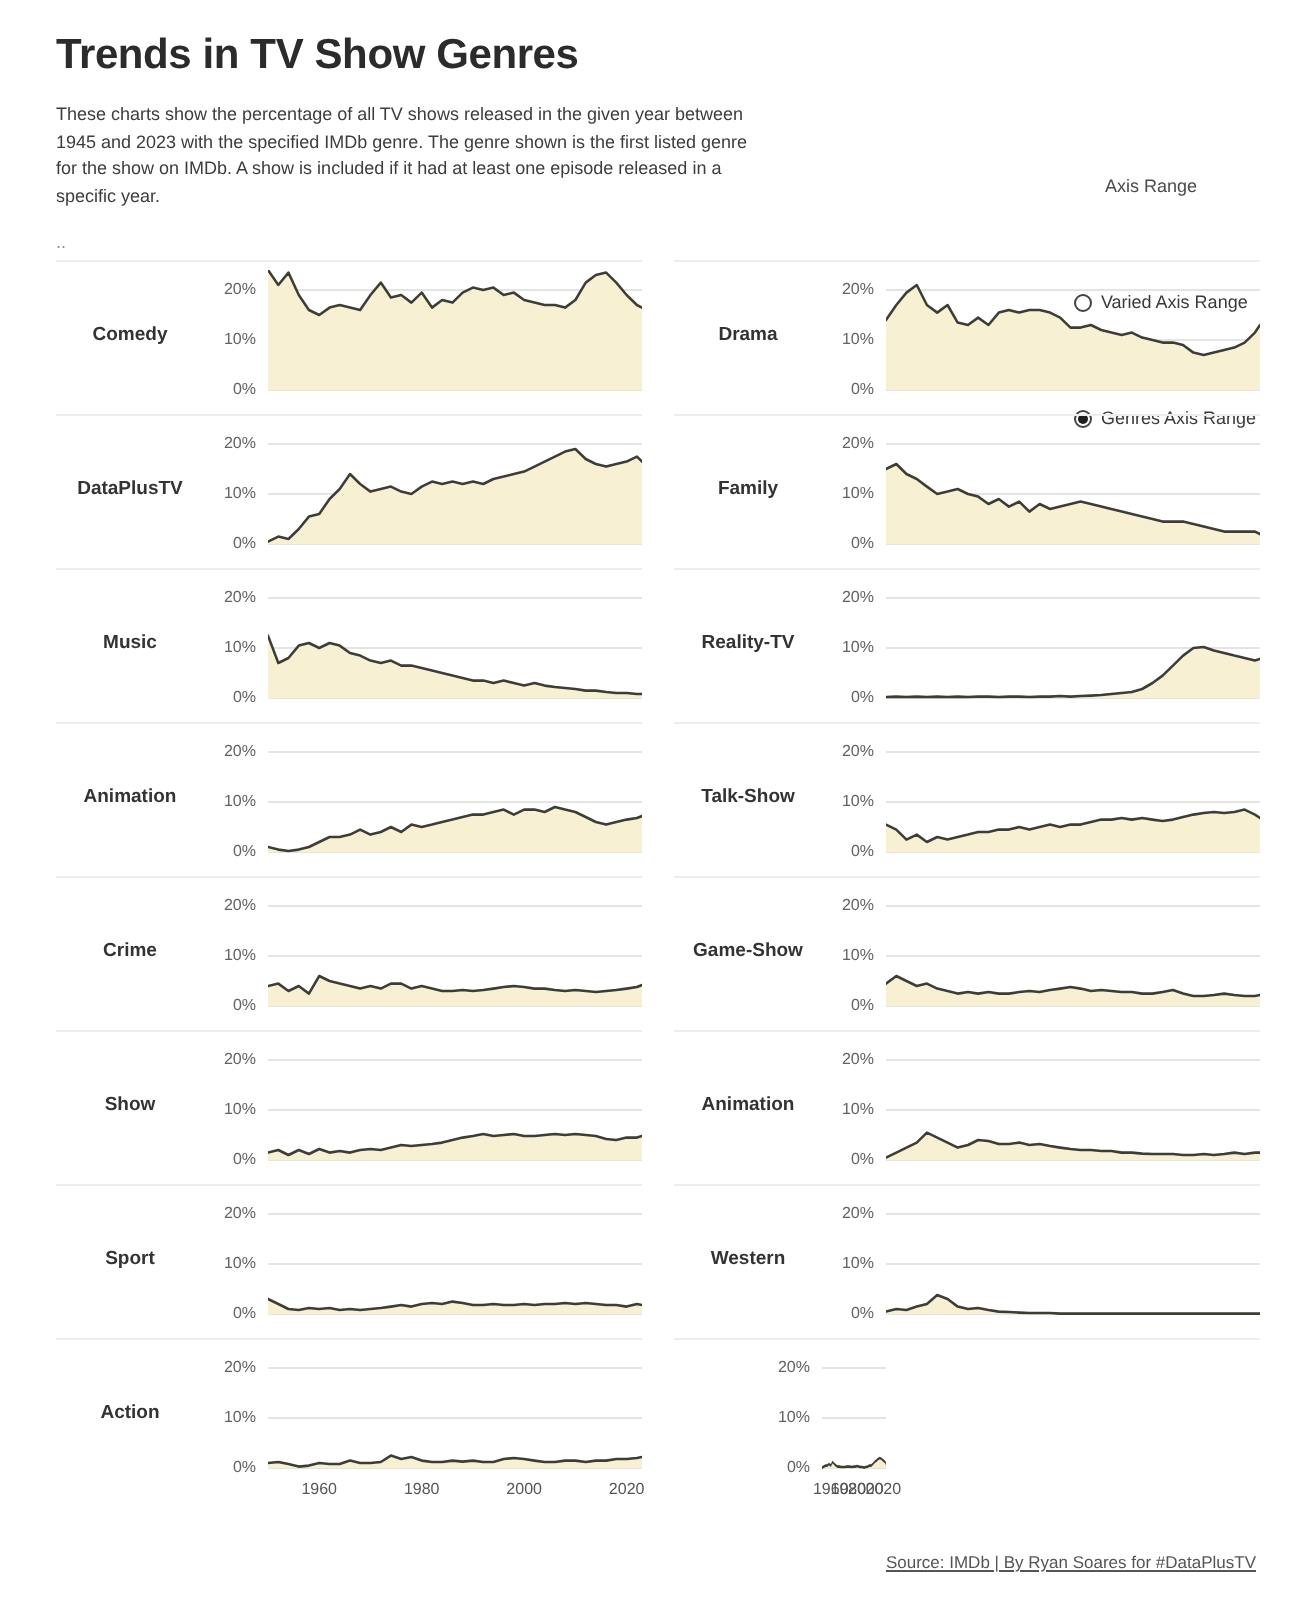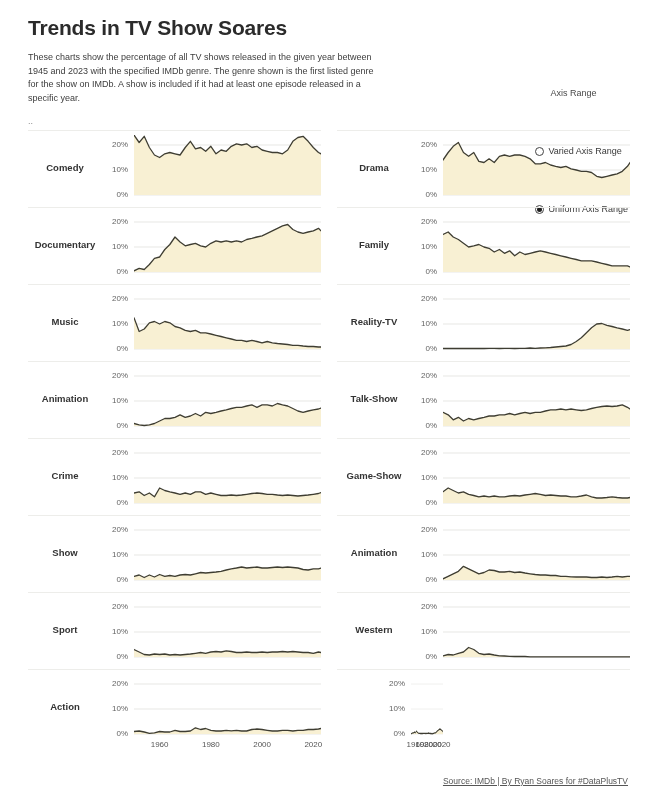--- a/index.html
+++ b/index.html
@@ -68,34 +68,34 @@
   .footer {
     position:absolute; right:26px; bottom:14px;
     font-size:8.5px; color:#555555;text-decoration:underline;
   }
 </style>
 </head>
 <body>
 
 <div class="page">
   <div class="header">
-    <div class="title">Trends in TV Show Soares</div>
+    <div class="title">Trends in TV Show Genres</div>
     <div class="desc">These charts show the percentage of all TV shows released in the given year between 1945 and 2023 with the specified IMDb genre. The genre shown is the first listed genre for the show on IMDb. A show is included if it had at least one episode released in a specific year.</div>
     <div class="dots">..</div>
   </div>
 
   <div class="axis-range">
     <div class="ar-title">Axis Range</div>
     <div class="ar-option">
       <span class="radio" id="radio-0"></span>
       <span>Varied Axis Range</span>
     </div>
     <div class="ar-option">
       <span class="radio checked" id="radio-1"></span>
-      <span>Uniform Axis Range</span>
+      <span>Genres Axis Range</span>
     </div>
   </div>
 
   <div class="panels" id="panels">
       <div class="panel">
         <div class="glabel">Comedy</div>
         <div class="ticks">
           <span style="top: 9px;">20%</span>
           <span style="top: 34px;">10%</span>
           <span style="top: 59px;">0%</span>
@@ -121,21 +121,21 @@
           <svg viewBox="0 0 192 70" preserveAspectRatio="none">
             <line x1="0" x2="192" y1="60" y2="60" stroke="#e4e4e1" stroke-width="0.9"></line>
             <line x1="0" x2="192" y1="35" y2="35" stroke="#e4e4e1" stroke-width="0.9"></line>
             <line x1="0" x2="192" y1="10" y2="10" stroke="#e4e4e1" stroke-width="0.9"></line>
             <path d="M0.0,25.0L5.3,17.5L10.5,11.3L15.8,7.5L21.0,17.5L26.3,21.3L31.6,17.5L36.8,26.3L42.1,27.5L47.3,23.8L52.6,27.5L57.9,21.3L63.1,20.0L68.4,21.3L73.6,20.0L78.9,20.0L84.2,21.3L89.4,23.8L94.7,28.8L99.9,28.8L105.2,27.5L110.5,30.0L115.7,31.3L121.0,32.5L126.2,31.3L131.5,33.8L136.8,35.0L142.0,36.3L147.3,36.3L152.5,37.5L157.8,41.3L163.1,42.5L168.3,41.3L173.6,40.0L178.8,38.8L184.1,36.3L189.4,31.3L192.0,27.5L192.0,60L0.0,60Z" fill="#f8f0d3" stroke="none"></path>
             <path d="M0.0,25.0L5.3,17.5L10.5,11.3L15.8,7.5L21.0,17.5L26.3,21.3L31.6,17.5L36.8,26.3L42.1,27.5L47.3,23.8L52.6,27.5L57.9,21.3L63.1,20.0L68.4,21.3L73.6,20.0L78.9,20.0L84.2,21.3L89.4,23.8L94.7,28.8L99.9,28.8L105.2,27.5L110.5,30.0L115.7,31.3L121.0,32.5L126.2,31.3L131.5,33.8L136.8,35.0L142.0,36.3L147.3,36.3L152.5,37.5L157.8,41.3L163.1,42.5L168.3,41.3L173.6,40.0L178.8,38.8L184.1,36.3L189.4,31.3L192.0,27.5" fill="none" stroke="#3e3d32" stroke-width="1.3" stroke-linejoin="round" stroke-linecap="round"></path>
           </svg>
         </div>
       </div>
       <div class="panel">
-        <div class="glabel">Documentary</div>
+        <div class="glabel">DataPlusTV</div>
         <div class="ticks">
           <span style="top: 9px;">20%</span>
           <span style="top: 34px;">10%</span>
           <span style="top: 59px;">0%</span>
         </div>
         <div class="chartwrap">
           <svg viewBox="0 0 192 70" preserveAspectRatio="none">
             <line x1="0" x2="192" y1="60" y2="60" stroke="#e4e4e1" stroke-width="0.9"></line>
             <line x1="0" x2="192" y1="35" y2="35" stroke="#e4e4e1" stroke-width="0.9"></line>
             <line x1="0" x2="192" y1="10" y2="10" stroke="#e4e4e1" stroke-width="0.9"></line>

